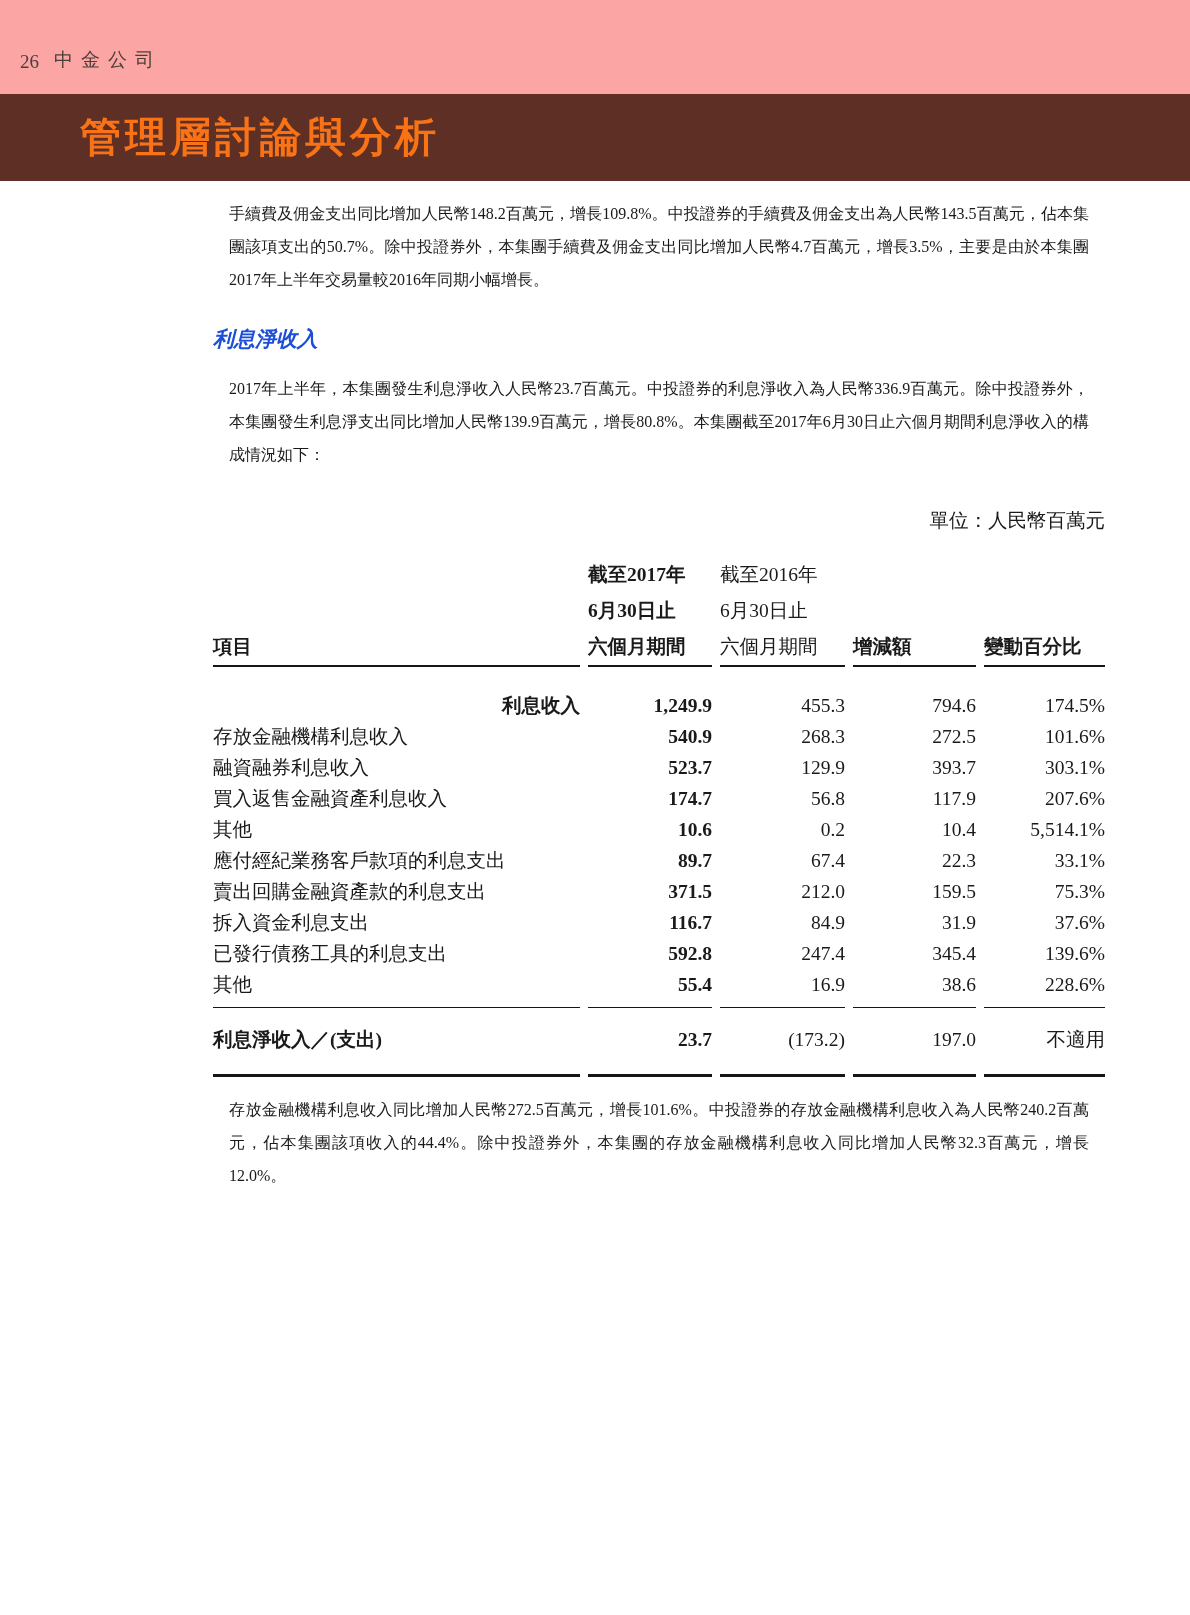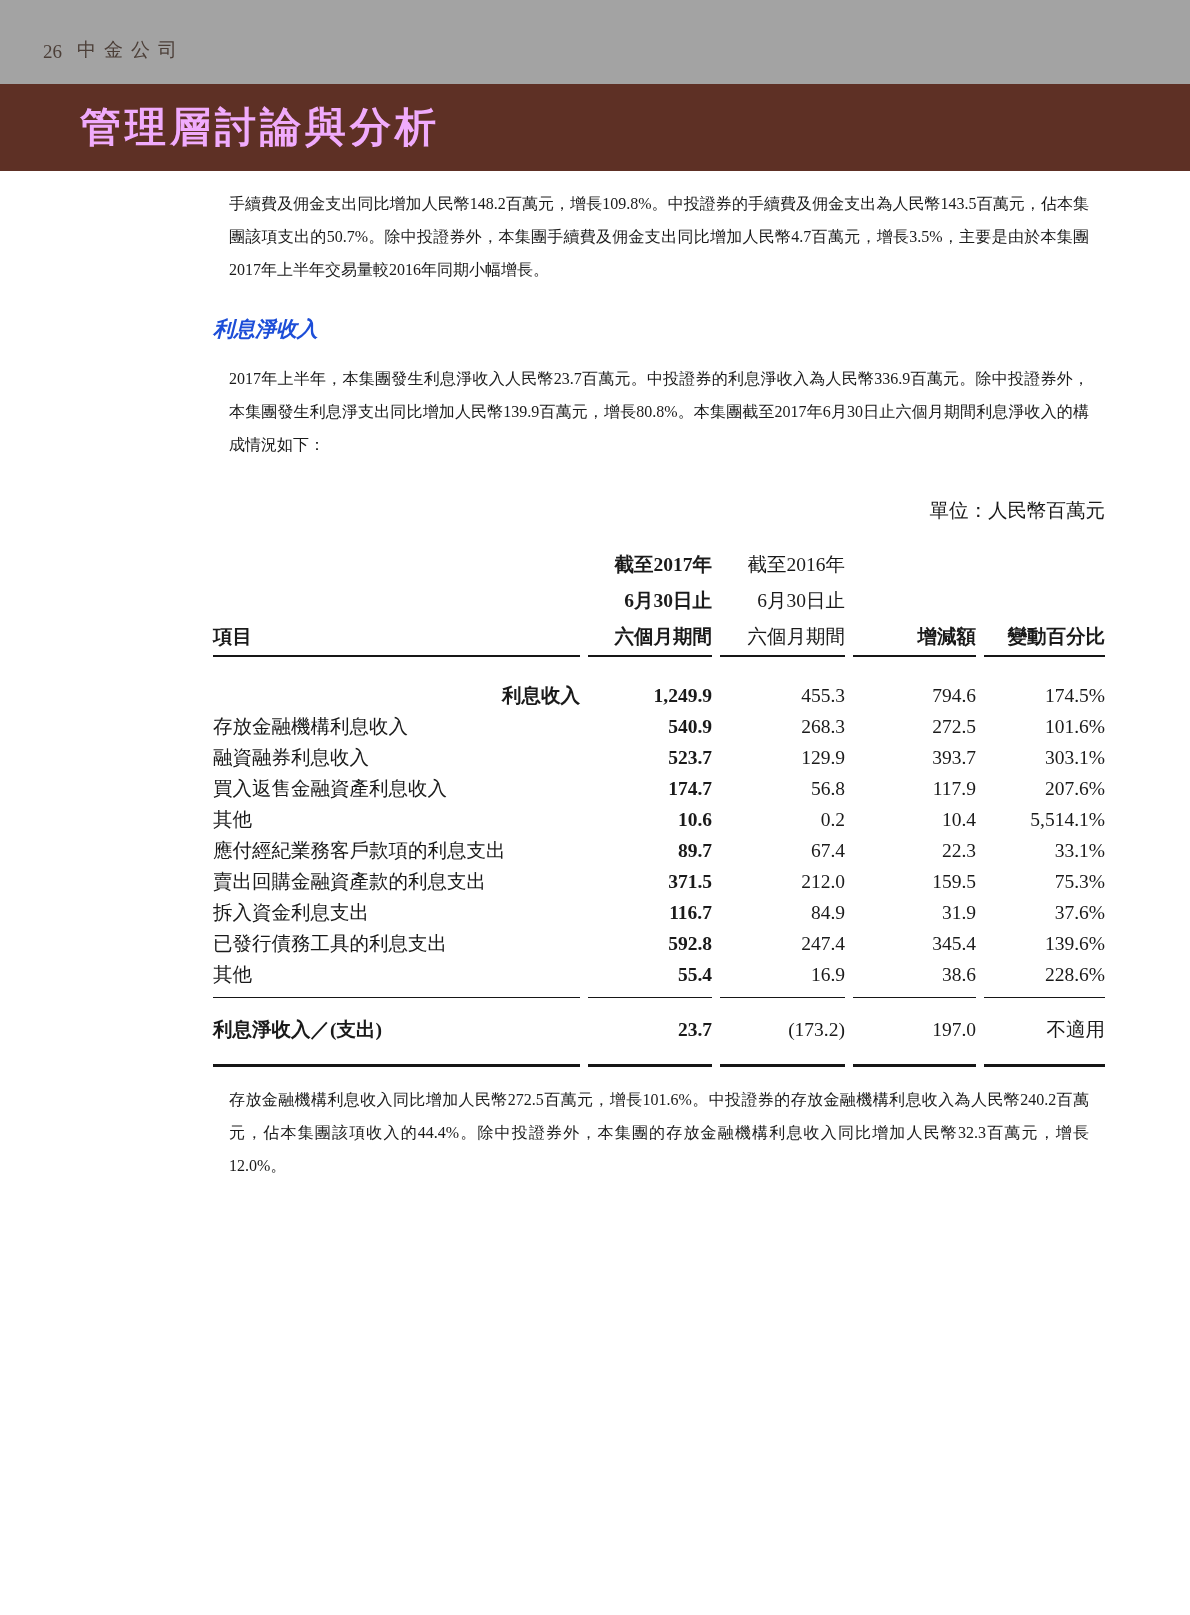--- a/index.html
+++ b/index.html
@@ -4,52 +4,52 @@
 <style>
   * { box-sizing: border-box; }
   html, body { margin: 0; padding: 0; background: #ffffff; }
   .page {
     width: 1190px; height: 1615px; background: #ffffff; position: relative;
     font-family: "Liberation Serif", "DejaVu Serif", serif;
     color: #1a1a1a; overflow: hidden;
   }
   
   .top-band {
-    height: 84px; background: #a3a3a3;
-    display: flex; align-items: flex-end; padding: 0 0 21px 43px;
+    height: 94px; background: #fca5a5;
+    display: flex; align-items: flex-end; padding: 0 0 21px 20px;
   }
   .page-number { font-size: 19px; color: #4c3f38; }
   .company-name { font-size: 19px; color: #4c3f38; letter-spacing: 8px; margin-left: 15px; }
   
   .banner {
     height: 87px; background: #5e3025;
     display: flex; align-items: center; padding-left: 80px;
   }
   .page-title {
-    color: #f0abfc; font-size: 41px; font-weight: bold; letter-spacing: 4px; line-height: 1;
+    color: #f97316; font-size: 41px; font-weight: bold; letter-spacing: 4px; line-height: 1;
   }
   
   .content { padding: 0 85px 0 213px; }
   p.body { font-size: 16px; line-height: 33px; text-align: justify; margin: 16px; }
   .p1 { margin-top: 42px; }
   .section-heading {
     font-size: 21px; font-style: italic; font-weight: bold;
     color: #1d4ed8; margin: 27px 0 0 0; line-height: 33px;
   }
   .p2 { margin-top: 7px; }
   .unit-line { margin-top: 38px; text-align: right; font-size: 19.5px; line-height: 24px; }
   
   table.fin {
     border-collapse: separate; border-spacing: 8px 0;
     margin: 24px -8px 0 -8px; width: calc(100% + 16px);
     table-layout: fixed;
   }
   table.fin th {
     font-size: 19.5px; font-weight: bold; vertical-align: bottom;
-    padding: 0; border-bottom: 2px solid #161616; text-align: right;
+    padding: 0; border-bottom: 2px solid #161616; text-align: left;
   }
   table.fin th .hline { line-height: 36px; white-space: nowrap; }
   table.fin th.col-item { text-align: left; }
   table.fin th.col-2016 { font-weight: normal; }
   table.fin td { font-size: 19.5px; line-height: 31px; padding: 0; white-space: nowrap; }
   table.fin td.num { text-align: right; }
   table.fin tr.first-row td { padding-top: 23px; text-align: right; }
   table.fin tr.last-data td { border-bottom: 1.5px solid #161616; padding-bottom: 7px; }
   table.fin tr.total-row td {
     padding: 19px 0 21px 0; border-bottom: 3px solid #161616; line-height: 26px;

